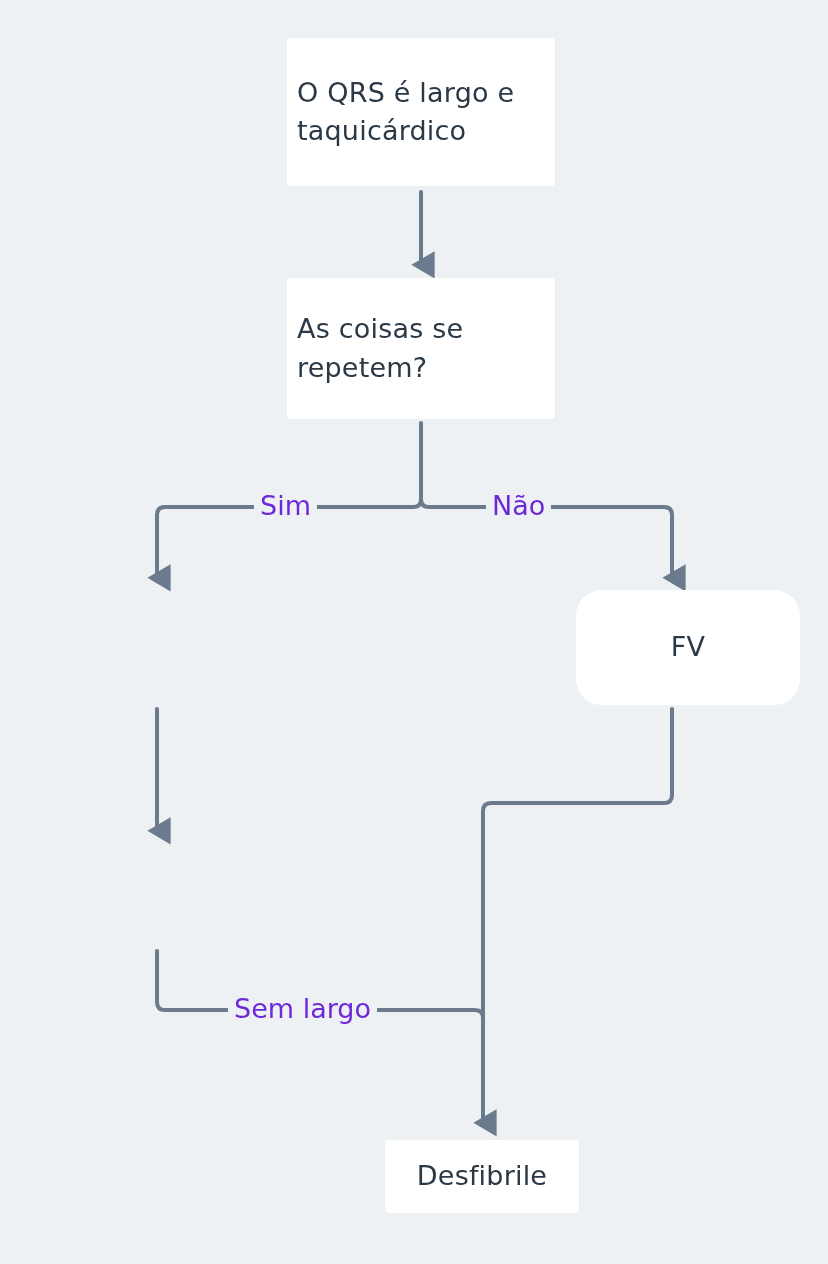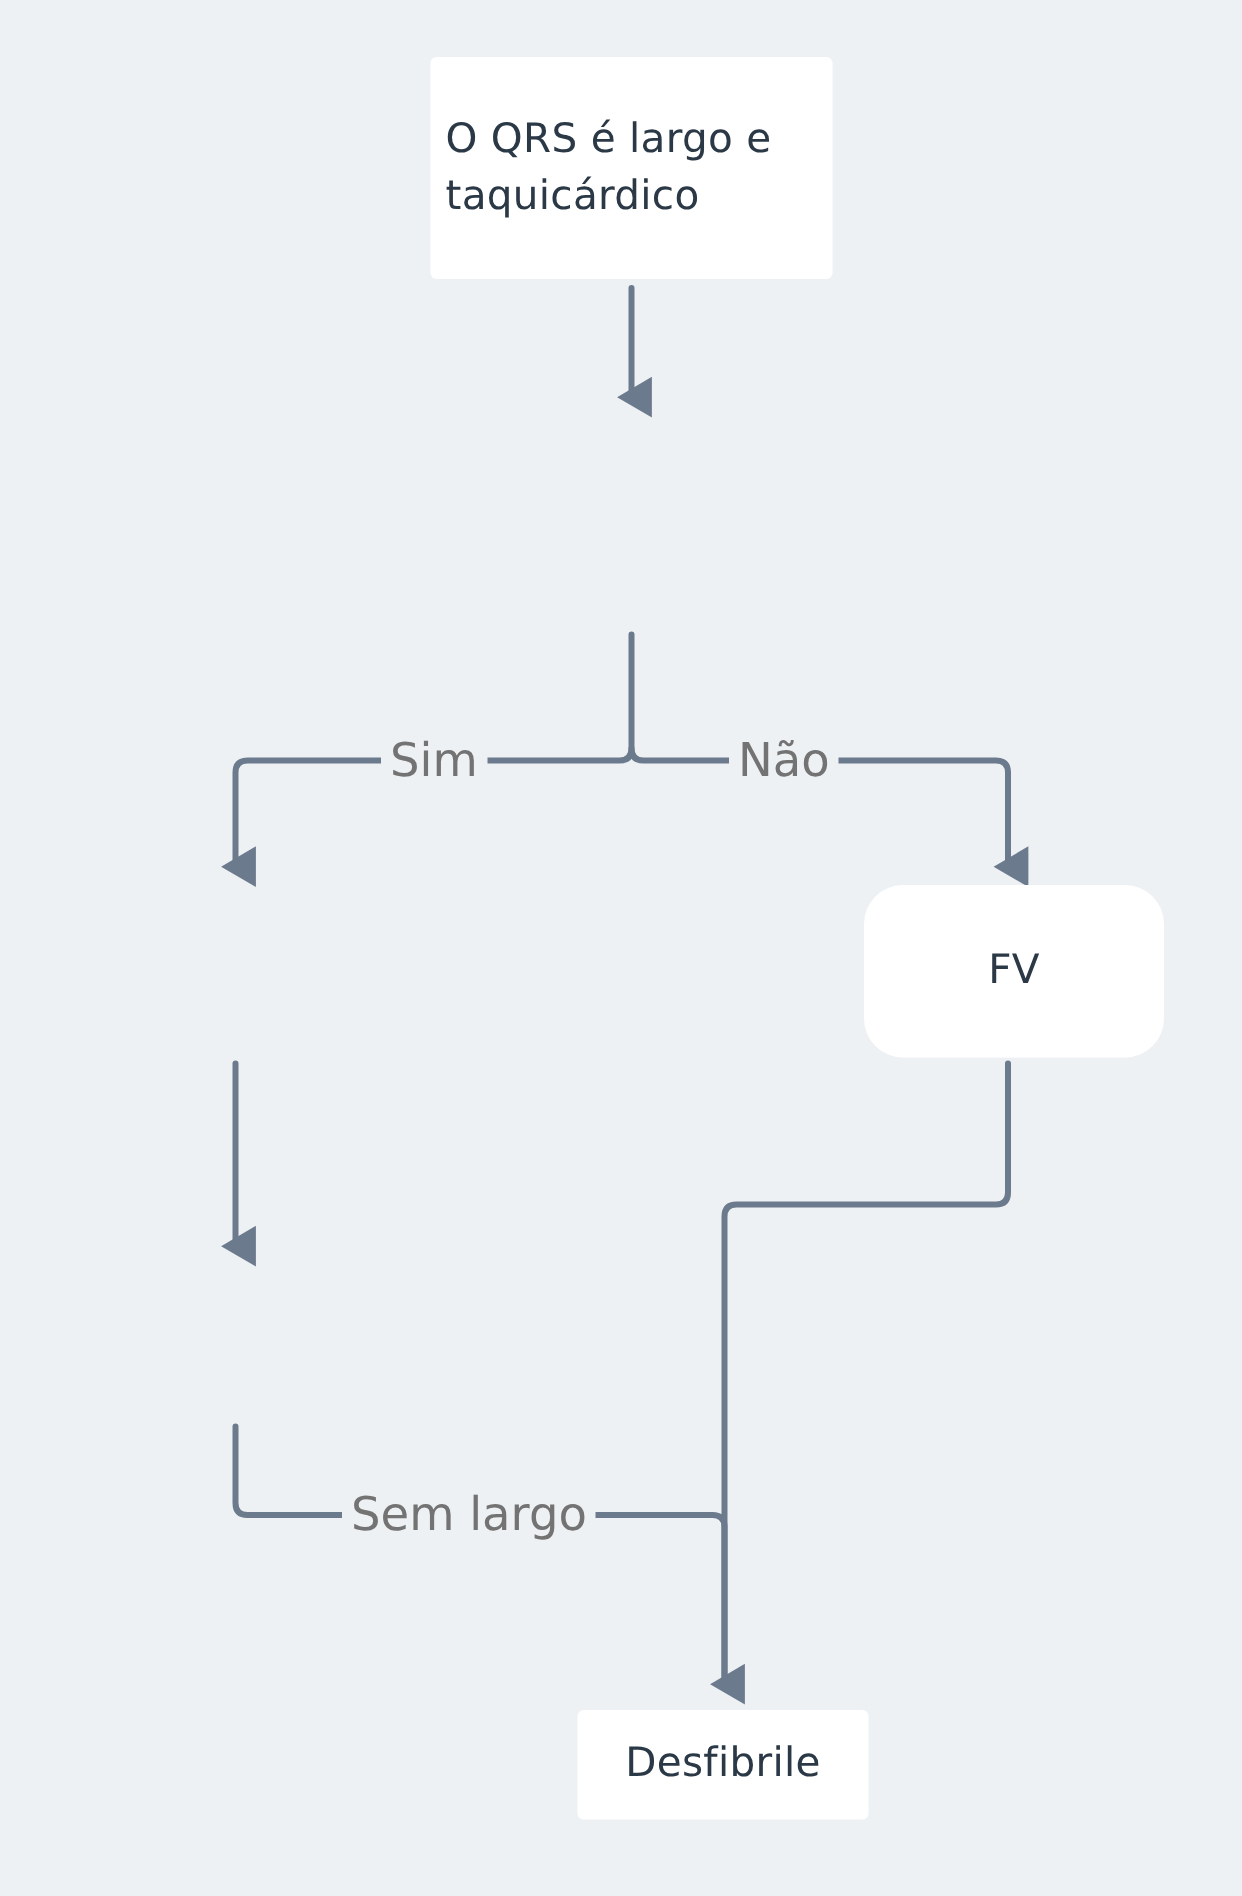--- a/index.html
+++ b/index.html
@@ -36,32 +36,32 @@
     color: #2b3947;
     font-size: 27px;
     line-height: 1.42;
     letter-spacing: 0.2px;
     box-sizing: border-box;
     padding: 4px 10px;
     z-index: 2;
   }
   .edge-label {
     position: absolute;
-    color: #737373;
-    font-size: 31px;
+    color: #6d28d9;
+    font-size: 27px;
     line-height: 1;
     background: #eef1f4;
     padding: 0 6px;
     white-space: nowrap;
     z-index: 3;
   }
   .n-root   { left: 287px; top: 38px;   width: 268px; height: 148px; }
   .n-repeat { left: 287px; top: 278px;  width: 268px; height: 141px; }
   .n-tv     { left: 61px;  top: 590px;  width: 190px; height: 115px; }
-  .n-fv     { left: 576px; top: 590px;  width: 200px; height: 115px; border-radius: 26px; }
+  .n-fv     { left: 576px; top: 590px;  width: 224px; height: 115px; border-radius: 26px; }
   .n-pulse  { left: 61px;  top: 838px;  width: 190px; height: 109px; }
   .n-defib  { left: 385px; top: 1140px; width: 194px; height: 73px;  }
 
   .lbl-sim       { left: 254px; top: 492px; }
   .lbl-nao       { left: 486px; top: 492px; text-align: right; }
   .lbl-sem-pulso { left: 228px; top: 995px; }
 </style>
 </head>
 <body>
 
@@ -85,20 +85,21 @@
       <path d="M157,709 L157,830" marker-end="url(#arrowhead)"></path>
 
       <path d="M157,951 L157,1002 Q157,1010 165,1010 L475,1010 Q483,1010 483,1018 L483,1122" marker-end="url(#arrowhead)"></path>
 
       <path d="M672,709 L672,795 Q672,803 664,803 L491,803 Q483,803 483,811 L483,1122"></path>
     </g>
   </svg>
 
   <div class="node n-root">O QRS é largo e taquicárdico</div>
 
+  <div class="node n-repeat">As coisas se repetem?</div>
 
 
   <div class="node n-fv">FV</div>
 
 
   <div class="node n-defib">Desfibrile</div>
 
   <div class="edge-label lbl-sim">Sim</div>
 
   <div class="edge-label lbl-nao">Não</div>

